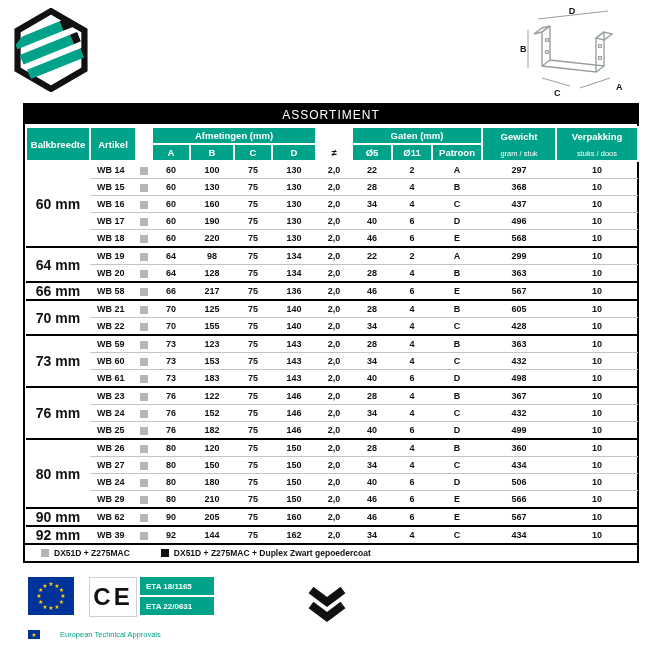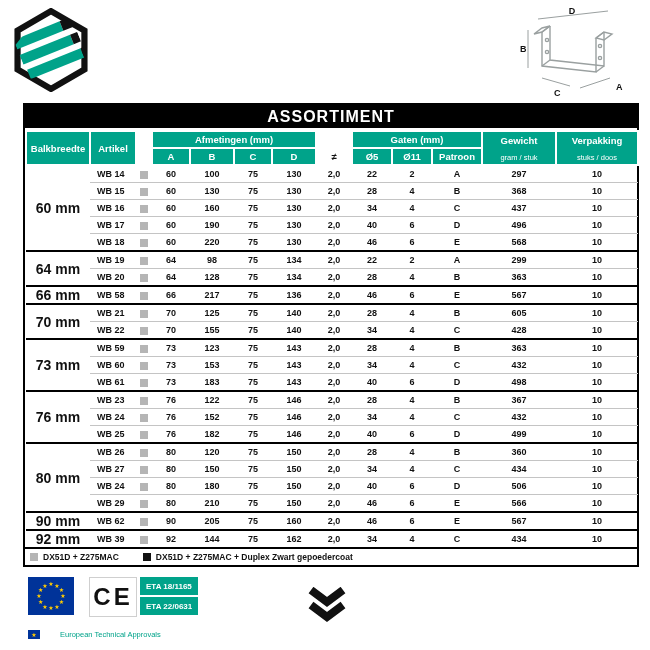--- a/index.html
+++ b/index.html
@@ -7,48 +7,48 @@
     width:650px;height:650px;position:relative;background:#fff;
     font-family:"Liberation Sans", sans-serif;color:#111;overflow:hidden;
   }
   
   .brand-logo{position:absolute;left:12px;top:8px;width:78px;height:84px;}
   
   .product-diagram{position:absolute;left:512px;top:6px;width:130px;height:94px;}
   .product-diagram text{font-family:"Liberation Sans",sans-serif;font-weight:bold;font-size:9px;fill:#111;}
   
   .assort{position:absolute;left:23px;top:103px;width:612px;border:2px solid #000;background:#fff;}
-  .assort-title{background:#000;color:#fff;text-align:center;font-weight:bold;font-size:16px;
+  .assort-title{background:#000;color:#fff;text-align:center;font-weight:normal;font-size:12px;
     letter-spacing:1px;padding:3px 0 2px 0;border-bottom:2px solid #fff;}
   table.assort-table{border-collapse:collapse;table-layout:fixed;width:612px;}
   .assort-table th{padding:0;}
   .assort-table .teal{background:#00A38A;color:#fff;font-weight:bold;font-size:9.5px;
     border:2px solid #fff;text-align:center;padding:2px 0;}
   .assort-table .spacer{background:#fff;border:2px solid #fff;}
   .assort-table .thick-head{background:#fff;color:#111;font-weight:bold;font-size:9.5px;text-align:center;border:2px solid #fff;}
   .assort-table .sub{font-size:7.5px;font-weight:normal;display:block;margin-top:7px;}
   .assort-table td{font-size:9px;font-weight:bold;text-align:center;padding:3px 0;line-height:10px;}
   .assort-table td.artikel-cell{text-align:left;padding-left:7px;}
   .assort-table td.balk-cell{font-size:14px;font-weight:bold;text-align:center;vertical-align:middle;}
   .assort-table tr.group-start td{border-top:2px solid #000;}
   .assort-table tr:not(.group-start) td{border-top:1px solid #c4c4c4;}
   .swatch{display:inline-block;width:8px;height:8px;vertical-align:middle;}
   .swatch.gray{background:#b5b5b5;}
   .swatch.black{background:#111;}
-  .legend{border-top:2px solid #000;display:flex;
-    padding:3px 5px;font-size:8.5px;font-weight:bold;}
+  .legend{border-top:2px solid #000;display:flex;gap:7px;
+    padding:3px 16px;font-size:8.5px;font-weight:bold;}
   .legend .legend-item{display:flex;align-items:center;gap:5px;}
   .legend .legend-item + .legend-item{margin-left:24px;}
   
   .approvals{position:absolute;left:28px;top:577px;display:flex;gap:3px;align-items:flex-start;}
   .flag-box{width:46px;height:38px;}
   .ce-box{width:46px;height:38px;background:#fff;border:1px solid #cfcfcf;display:flex;
     align-items:center;justify-content:center;font-weight:bold;font-size:24px;letter-spacing:3px;margin-left:12px;}
   .eta-stack{display:flex;flex-direction:column;gap:2px;}
-  .eta-box{width:58px;height:18px;background:#00A38A;color:#fff;font-size:8px;font-weight:bold;
+  .eta-box{width:74px;height:18px;background:#00A38A;color:#fff;font-size:8px;font-weight:bold;
     display:flex;align-items:center;padding-left:6px;box-sizing:border-box;}
   .eta-caption{position:absolute;left:28px;top:630px;display:flex;align-items:center;gap:20px;
     font-size:7.5px;font-weight:normal;color:#00A38A;}
   .mini-flag{width:12px;height:9px;background:#003399;display:flex;align-items:center;justify-content:center;
     color:#FFCC00;font-size:6px;line-height:6px;}
   
   .chevrons{position:absolute;left:306px;top:587px;width:42px;height:36px;}
 </style>
 </head>
 <body>

